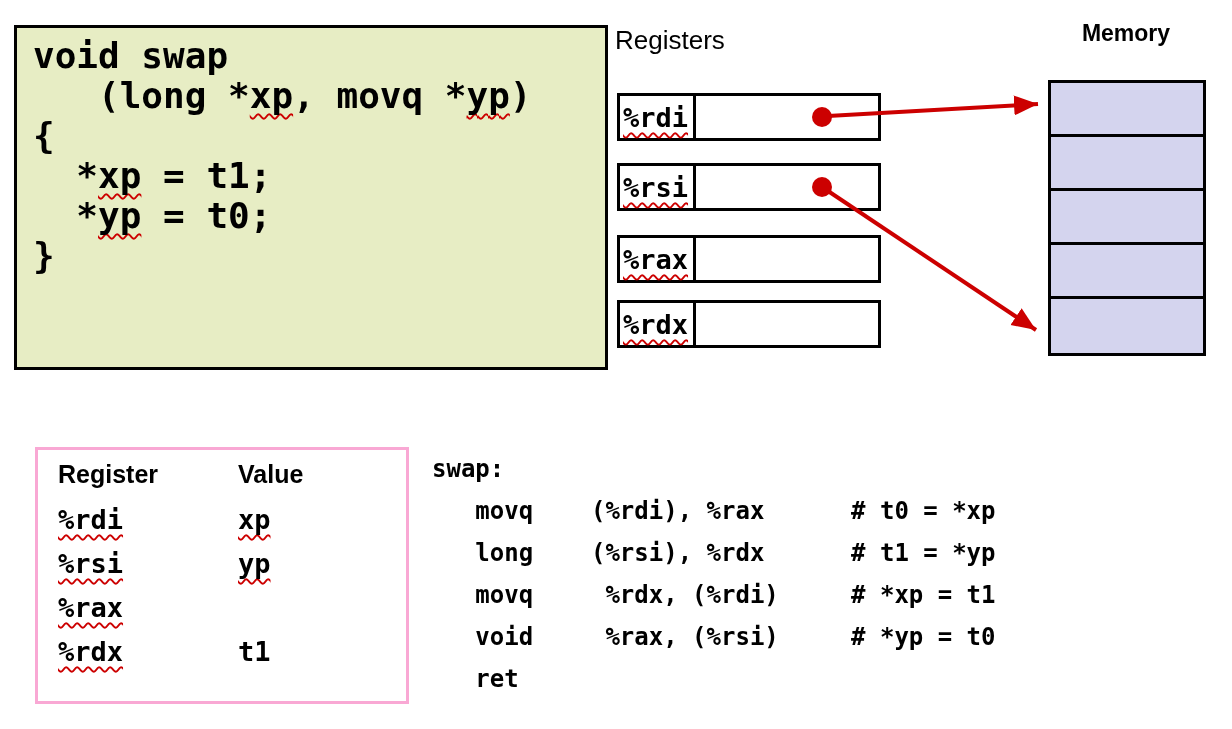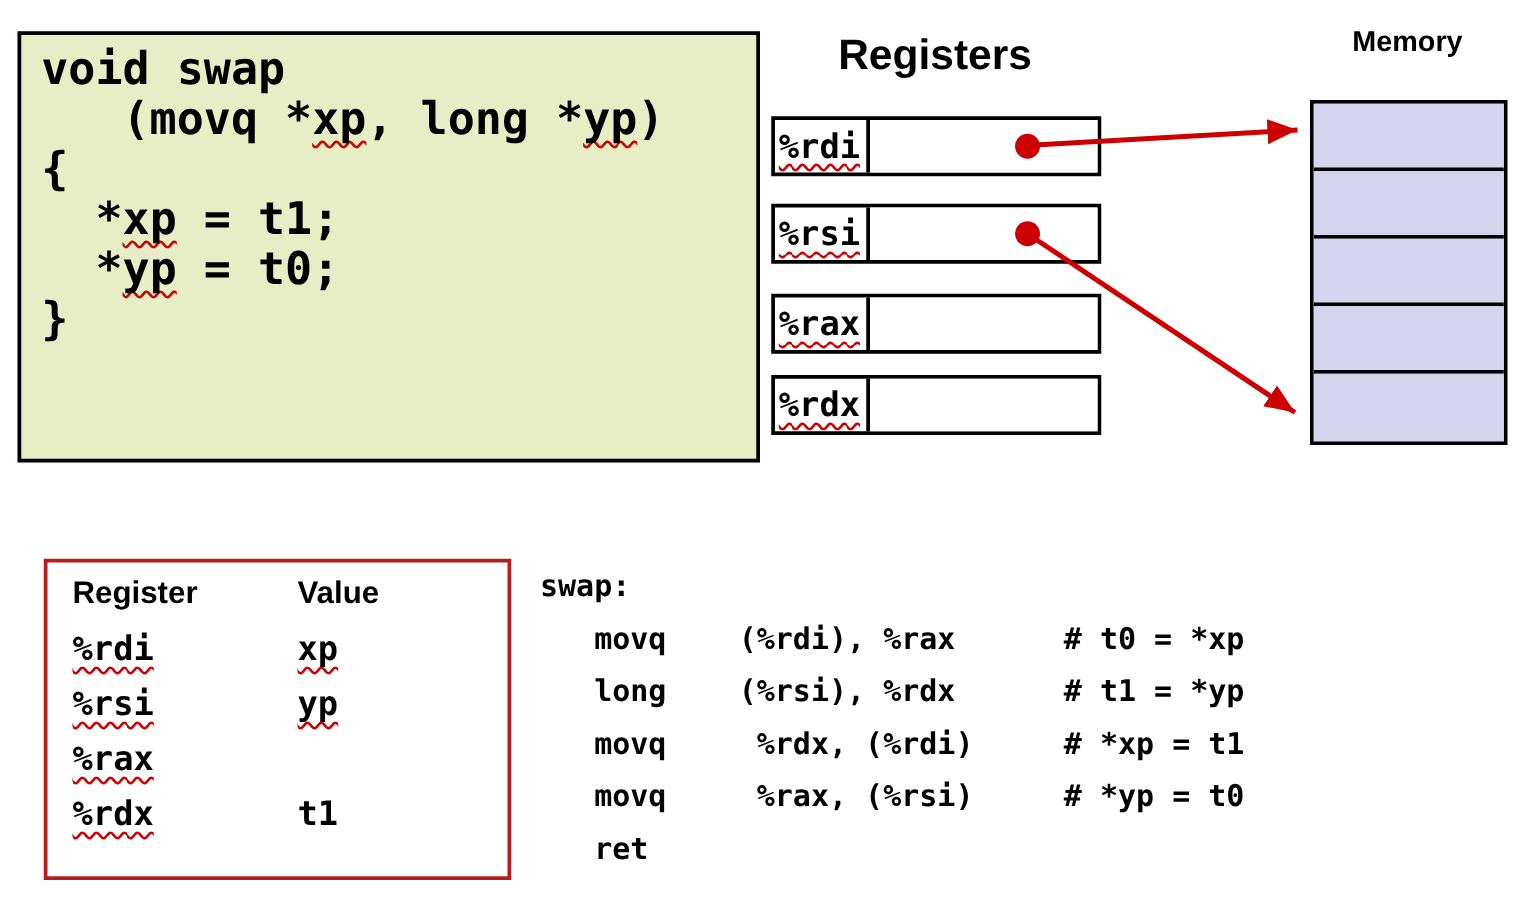--- a/index.html
+++ b/index.html
@@ -22,21 +22,21 @@
     text-decoration-style:wavy;
     text-decoration-color:var(--arrow);
     text-decoration-thickness:2px;
     text-underline-offset:5px;
     text-decoration-skip-ink:none;
   }
 
   
   .registers-title {
     position:absolute; left:615px; top:25px; width:266px;
-    text-align:center; font-size:34px; font-weight:bold;
+    text-align:left; font-size:26px; font-weight:normal;
   }
   .register-box {
     position:absolute; left:617px; width:264px; height:48px;
     border:3px solid #000; background:#fff; display:flex;
   }
   .register-box.r0 { top:93px; }
   .register-box.r1 { top:163px; }
   .register-box.r2 { top:235px; }
   .register-box.r3 { top:300px; }
   .register-label {
@@ -56,40 +56,40 @@
   }
   .memory-cell { height:54px; background:var(--memory-cell); border-bottom:3px solid #000; }
   .memory-cell:last-child { border-bottom:none; }
 
   
   .arrows { position:absolute; left:0; top:0; width:1232px; height:729px; pointer-events:none; }
 
   
   .map-table {
     position:absolute; left:35px; top:447px; width:374px; height:257px;
-    border:3px solid #b91c1c; padding:10px 0 0 20px; background:#fff;
+    border:3px solid #f9a8d4; padding:10px 0 0 20px; background:#fff;
   }
   .mt-header { display:grid; grid-template-columns:180px 1fr; height:44px; font-size:25px; font-weight:bold; }
   .mt-row { display:grid; grid-template-columns:180px 1fr; height:44px; font-size:27px; align-items:start; }
   .mt-cell { display:inline-block; }
   .mt-cell span { display:inline; }
 
   
   .assembly { position:absolute; left:432px; top:448px; }
   .asm-line { font-size:24px; line-height:42px; white-space:pre; }
 </style>
 </head>
 <body>
 
 <div class="slide">
 
   <div class="code-box">
     <div>
         <div class="code-line mono"><span>void swap</span></div>
-        <div class="code-line mono"><span>   (movq *</span><span class="squiggle">xp</span><span>, long *</span><span class="squiggle">yp</span><span>)</span></div>
+        <div class="code-line mono"><span>   (long *</span><span class="squiggle">xp</span><span>, movq *</span><span class="squiggle">yp</span><span>)</span></div>
         <div class="code-line mono"><span>{</span></div>
         <div class="code-line mono"><span>  *</span><span class="squiggle">xp</span><span> = t1;</span></div>
         <div class="code-line mono"><span>  *</span><span class="squiggle">yp</span><span> = t0;</span></div>
         <div class="code-line mono"><span>}</span></div>
       </div>
   </div>
 
   <div class="registers-title">Registers</div>
 
   <div class="register-box r0">
@@ -158,17 +158,17 @@
       <div class="mt-cell"><span class="squiggle">%rdx</span></div>
       <div class="mt-cell"><span>t1</span></div>
     </div>
   </div>
 
   <div class="assembly">
       <div class="asm-line mono">swap:</div>
       <div class="asm-line mono">   movq    (%rdi), %rax      # t0 = *xp</div>
       <div class="asm-line mono">   long    (%rsi), %rdx      # t1 = *yp</div>
       <div class="asm-line mono">   movq     %rdx, (%rdi)     # *xp = t1</div>
-      <div class="asm-line mono">   movq     %rax, (%rsi)     # *yp = t0</div>
+      <div class="asm-line mono">   void     %rax, (%rsi)     # *yp = t0</div>
       <div class="asm-line mono">   ret</div>
     </div>
 
 </div>
 
 </body></html>

